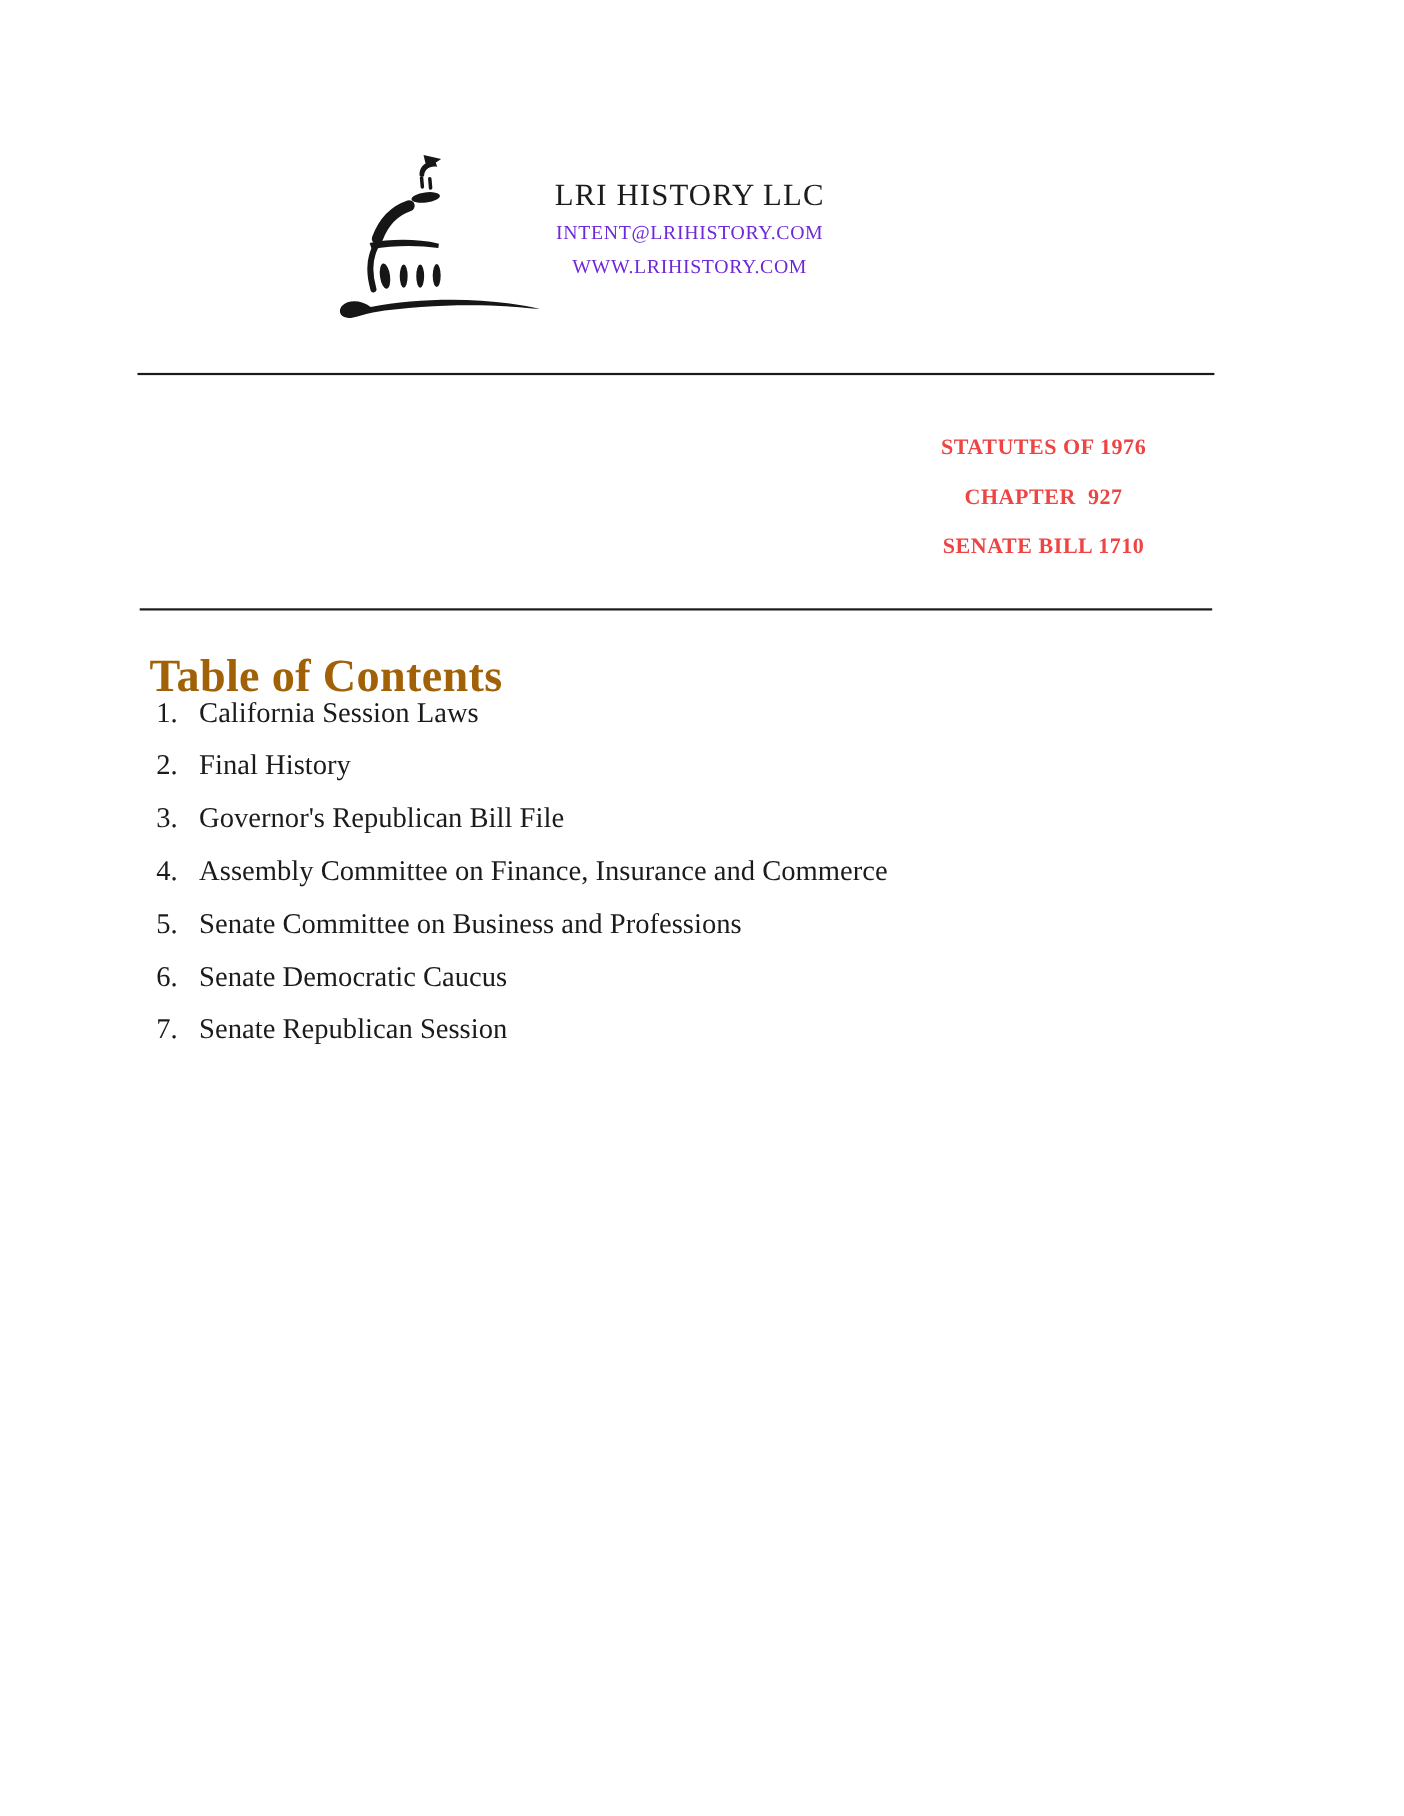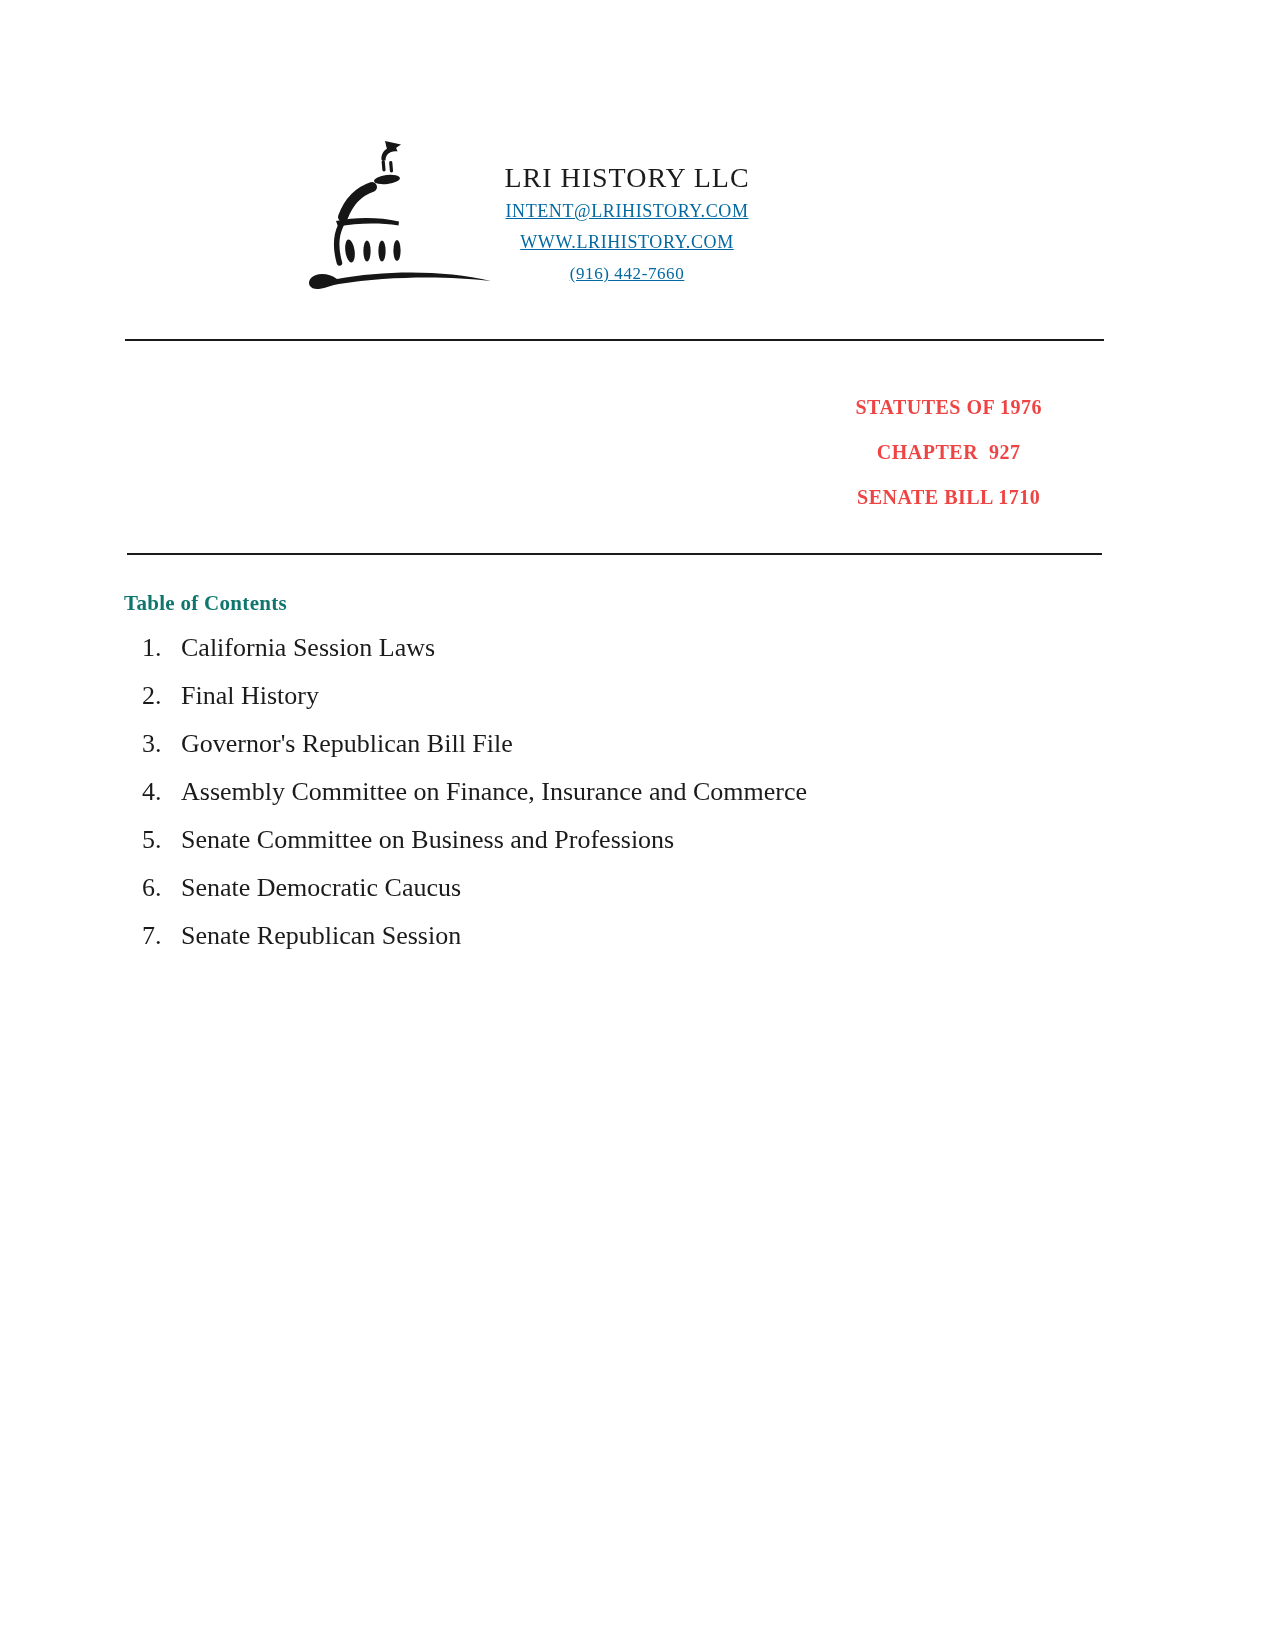--- a/index.html
+++ b/index.html
@@ -38,23 +38,22 @@
     font-size: 28px;
     line-height: 36px;
     letter-spacing: 1px;
     color: #1c1c1c;
     white-space: nowrap;
   }
   .contact {
     font-size: 18px;
     line-height: 31px;
     letter-spacing: 0.6px;
-    color: #0369a1;
+    color: #6d28d9;
     white-space: nowrap;
-    text-decoration: underline;
   }
   .contact.phone { font-size: 17px; }
 
   
   .rule {
     position: absolute;
     height: 2px;
     background: #1a1a1a;
   }
   .rule-1 { left: 125px; top: 339px; width: 979px; }
@@ -72,26 +71,26 @@
     letter-spacing: 0.5px;
     color: #ef4444;
   }
   .statute-block div { white-space: pre; }
 
   
   .toc-title {
     position: absolute;
     left: 120px;
     top: 580px;
-    margin: 4px;
-    font-size: 21px;
+    margin: 16px;
+    font-size: 42px;
     line-height: 38px;
     font-weight: bold;
     letter-spacing: 0.3px;
-    color: #0f766e;
+    color: #a16207;
   }
   .toc-list {
     position: absolute;
     left: 142px;
     top: 634px;
     margin: 0;
     padding: 0;
     list-style: none;
     font-size: 26px;
     color: #1b1b1b;
@@ -145,21 +144,20 @@
 
           <path d="M46,92 C41,102 40.5,116 44.5,130" stroke-width="5.5"></path>
         </g>
       </svg>
     </div>
 
     <div class="header-text">
       <div class="company">LRI HISTORY LLC</div>
       <div class="contact">INTENT@LRIHISTORY.COM</div>
       <div class="contact">WWW.LRIHISTORY.COM</div>
-      <div class="contact phone">(916) 442-7660</div>
     </div>
   </header>
 
   <div class="rule rule-1"></div>
 
   <section class="statute-block">
     <div>STATUTES OF 1976</div>
     <div>CHAPTER  927</div>
     <div>SENATE BILL 1710</div>
   </section>

